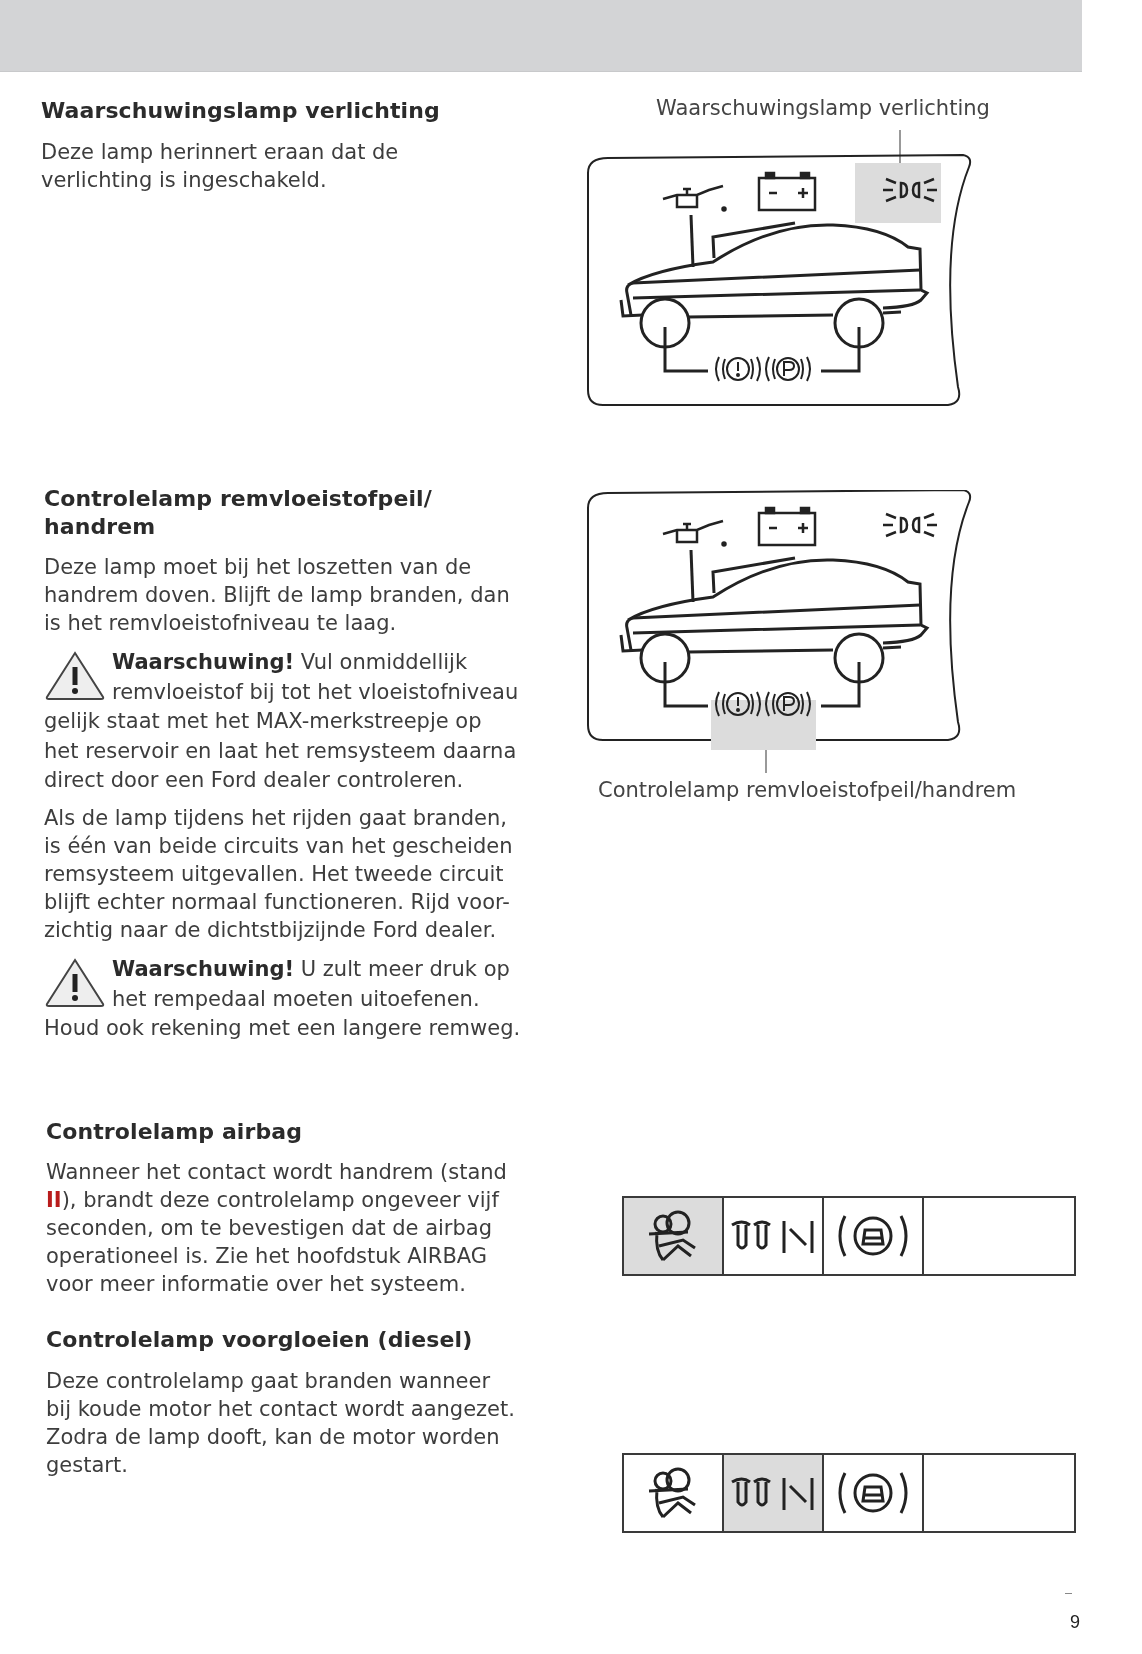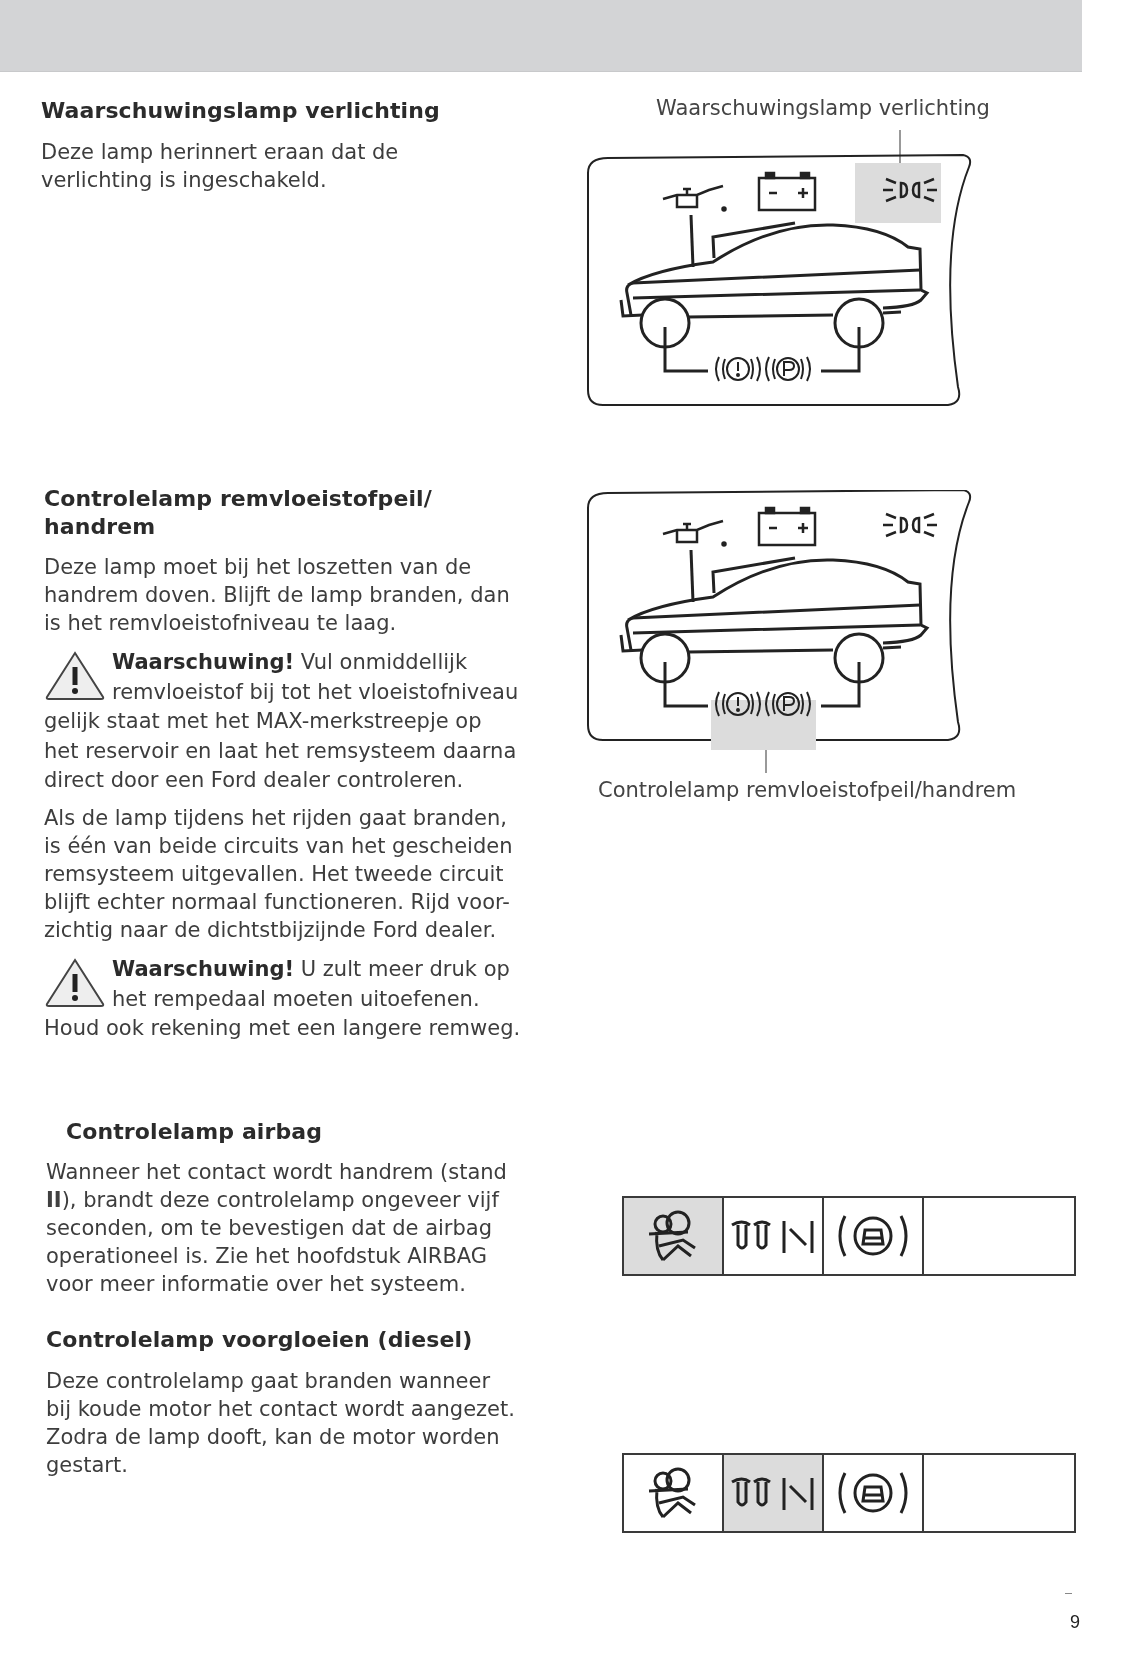--- a/index.html
+++ b/index.html
@@ -1,20 +1,20 @@
 <!DOCTYPE html>
 <html><head>
 <meta charset="utf-8">
 <style>
   html,body{margin:0;padding:0;background:#fff;}
   body{width:1142px;height:1654px;position:relative;overflow:hidden;font-family:"DejaVu Sans","Liberation Sans",sans-serif;color:#3a3a3a;}
   .topbar{position:absolute;left:0;top:0;width:1082px;height:71px;background:#d3d4d6;border-bottom:1px solid #c8c9cb;}
   .h{position:absolute;font-weight:bold;font-size:22px;color:#2b2b2b;line-height:30px;letter-spacing:0.1px;}
   .p{position:absolute;font-size:21px;line-height:28px;color:#3d3d3d;}
-  .p b{color:#404040;}
+  .p b{color:#b91c1c;}
   .warn{position:absolute;font-size:21px;line-height:29.6px;color:#3d3d3d;}
   .warn .tri{float:left;width:62px;height:52px;margin-right:6px;margin-top:2px;}
   .warn .wl{font-weight:bold;color:#2b2b2b;}
   .cap{position:absolute;font-size:21px;color:#444;white-space:nowrap;}
   .fig{position:absolute;}
   .strip{position:absolute;display:flex;border:2px solid #3a3a3a;height:76px;}
   .strip .cell{width:98px;border-right:2px solid #3a3a3a;display:flex;align-items:center;justify-content:center;background:#fff;}
   .strip .cell:last-child{border-right:none;width:150px;}
   .strip .cell.lit{background:#dcdcdc;}
   .pagenum{position:absolute;left:1070px;top:1612px;font-size:18px;color:#222;font-family:"Liberation Sans",sans-serif;}
@@ -138,21 +138,21 @@
   </g>
   <g stroke="#222" stroke-width="2" fill="none">
     <path d="M186 202 q-6 12 0 24 M192 204 q-4 10 0 20"></path>
     <circle cx="205" cy="214" r="11"></circle>
     <path d="M201 221 v-14 h5 q5 0 5 4 q0 4 -5 4 h-5"></path>
     <path d="M218 204 q4 10 0 20 M224 202 q6 12 0 24"></path>
   </g>
 </svg>
 <div class="cap" style="left:574px;top:778px;margin-left:24px;">Controlelamp remvloeistofpeil/handrem</div>
 
-<div class="h" style="left:46px;top:1117px;margin-left:20px;">Controlelamp airbag</div>
+<div class="h" style="left:46px;top:1117px;">Controlelamp airbag</div>
 <div class="p" style="left:46px;top:1158px;width:470px;"><span>Wanneer het contact wordt handrem (stand </span><b>II</b><span>), brandt deze controlelamp ongeveer vijf seconden, om te bevestigen dat de airbag operationeel is. Zie het hoofdstuk AIRBAG voor meer informatie over het systeem.</span></div>
 
 <div class="strip" style="left:622px;top:1196px;">
   <div class="cell lit">
     <svg width="60" height="60" viewBox="0 0 60 60">
         <g stroke="#222" stroke-width="3" fill="none">
           <circle cx="20" cy="18" r="8"></circle>
           <circle cx="35" cy="17" r="11"></circle>
           <path d="M6 28 L45 26 M14 26 Q12 45 20 54 M20 54 L35 40 L48 50 M16 40 L40 34 L52 42"></path>
         </g>

